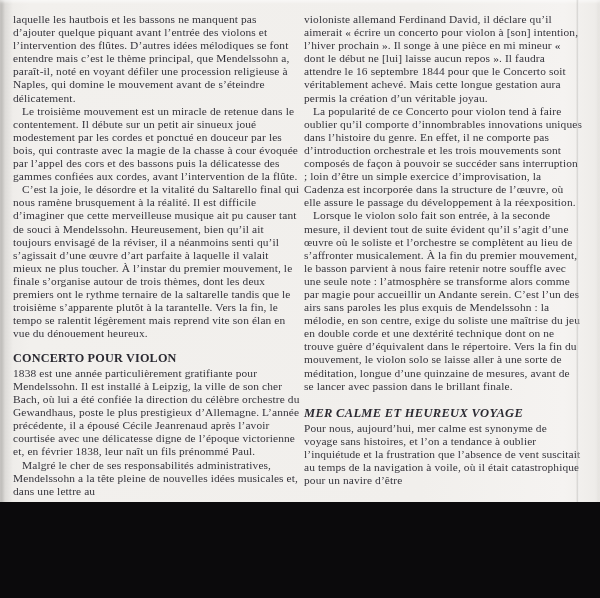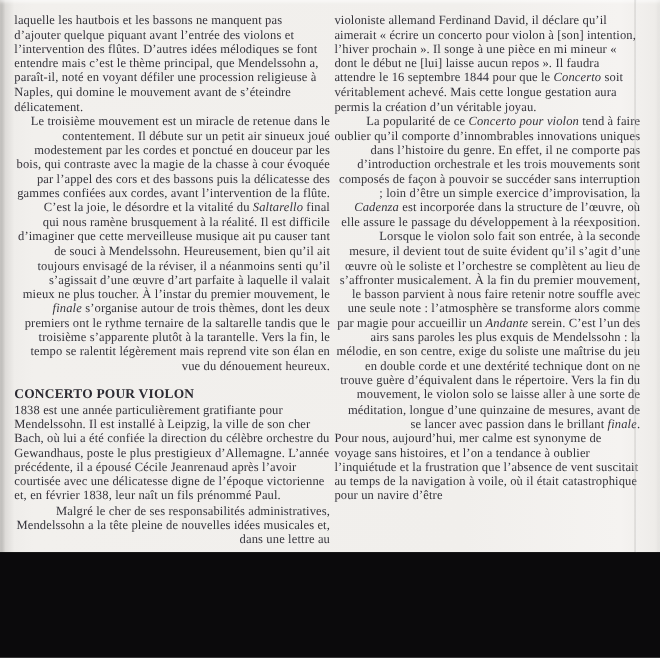--- a/index.html
+++ b/index.html
@@ -36,22 +36,22 @@
     background:linear-gradient(90deg, rgba(0,0,0,0) 0%, rgba(90,88,84,.18) 45%, rgba(255,255,255,.5) 100%);
   }
   .col{
     position:absolute;top:13px;
     font-size:11.4px;line-height:13.1px;letter-spacing:.12px;
     color:#34333b;text-align:left;
   }
   .col-left{left:13px;width:287px;}
   .col-right{left:304px;width:278px;}
   .col p{margin:0;}
-  .col p.indent{text-indent:9px;text-align:right;}
-  .col .it{font-style:italic;}
+  .col p.indent{text-indent:9px;}
+  .col .it{}
   .heading1{
     margin:12px 0 1px 0;font-size:12.2px;font-weight:bold;
     letter-spacing:.2px;color:#2b2a32;line-height:13.5px;
   }
   .heading2{
     margin:13px 0 2px 0;font-size:12.5px;font-weight:bold;font-style:italic;
     letter-spacing:.3px;color:#2b2a32;line-height:14px;
   }
   .page-number{
     position:absolute;left:0;top:571px;width:596px;text-align:center;
@@ -69,18 +69,19 @@
         <p class="indent"><span>Le troisième mouvement est un miracle de retenue dans le contentement. Il débute sur un petit air sinueux joué modestement par les cordes et ponctué en douceur par les bois, qui contraste avec la magie de la chasse à cour évoquée par l’appel des cors et des bassons puis la délicatesse des gammes confiées aux cordes, avant l’intervention de la flûte.</span></p>
         <p class="indent"><span>C’est la joie, le désordre et la vitalité du </span><span class="it">Saltarello</span><span> final qui nous ramène brusquement à la réalité. Il est difficile d’imaginer que cette merveilleuse musique ait pu causer tant de souci à Mendelssohn. Heureusement, bien qu’il ait toujours envisagé de la réviser, il a néanmoins senti qu’il s’agissait d’une œuvre d’art parfaite à laquelle il valait mieux ne plus toucher. À l’instar du premier mouvement, le </span><span class="it">finale</span><span> s’organise autour de trois thèmes, dont les deux premiers ont le rythme ternaire de la saltarelle tandis que le troisième s’apparente plutôt à la tarantelle. Vers la fin, le tempo se ralentit légèrement mais reprend vite son élan en vue du dénouement heureux.</span></p>
         <div class="heading1"><span>CONCERTO POUR VIOLON</span></div>
         <p><span>1838 est une année particulièrement gratifiante pour Mendelssohn. Il est installé à Leipzig, la ville de son cher Bach, où lui a été confiée la direction du célèbre orchestre du Gewandhaus, poste le plus prestigieux d’Allemagne. L’année précédente, il a épousé Cécile Jeanrenaud après l’avoir courtisée avec une délicatesse digne de l’époque victorienne et, en février 1838, leur naît un fils prénommé Paul.</span></p>
         <p class="indent"><span>Malgré le cher de ses responsabilités administratives, Mendelssohn a la tête pleine de nouvelles idées musicales et, dans une lettre au</span></p>
       </div>
     <div class="col col-right">
         <p><span>violoniste allemand Ferdinand David, il déclare qu’il aimerait « écrire un concerto pour violon à [son] intention, l’hiver prochain ». Il songe à une pièce en mi mineur « dont le début ne [lui] laisse aucun repos ». Il faudra attendre le 16 septembre 1844 pour que le </span><span class="it">Concerto</span><span> soit véritablement achevé. Mais cette longue gestation aura permis la création d’un véritable joyau.</span></p>
         <p class="indent"><span>La popularité de ce </span><span class="it">Concerto pour violon</span><span> tend à faire oublier qu’il comporte d’innombrables innovations uniques dans l’histoire du genre. En effet, il ne comporte pas d’introduction orchestrale et les trois mouvements sont composés de façon à pouvoir se succéder sans interruption ; loin d’être un simple exercice d’improvisation, la </span><span class="it">Cadenza</span><span> est incorporée dans la structure de l’œuvre, où elle assure le passage du développement à la réexposition.</span></p>
         <p class="indent"><span>Lorsque le violon solo fait son entrée, à la seconde mesure, il devient tout de suite évident qu’il s’agit d’une œuvre où le soliste et l’orchestre se complètent au lieu de s’affronter musicalement. À la fin du premier mouvement, le basson parvient à nous faire retenir notre souffle avec une seule note : l’atmosphère se transforme alors comme par magie pour accueillir un </span><span class="it">Andante</span><span> serein. C’est l’un des airs sans paroles les plus exquis de Mendelssohn : la mélodie, en son centre, exige du soliste une maîtrise du jeu en double corde et une dextérité technique dont on ne trouve guère d’équivalent dans le répertoire. Vers la fin du mouvement, le violon solo se laisse aller à une sorte de méditation, longue d’une quinzaine de mesures, avant de se lancer avec passion dans le brillant </span><span class="it">finale</span><span>.</span></p>
+        <div class="heading2"><span>MER CALME ET HEUREUX VOYAGE</span></div>
         <p><span>Pour nous, aujourd’hui, mer calme est synonyme de voyage sans histoires, et l’on a tendance à oublier l’inquiétude et la frustration que l’absence de vent suscitait au temps de la navigation à voile, où il était catastrophique pour un navire d’être</span></p>
       </div>
     <div class="fold-line"></div>
     <div class="page-number">8</div>
   </div>
 </div>
 
 </body></html>

